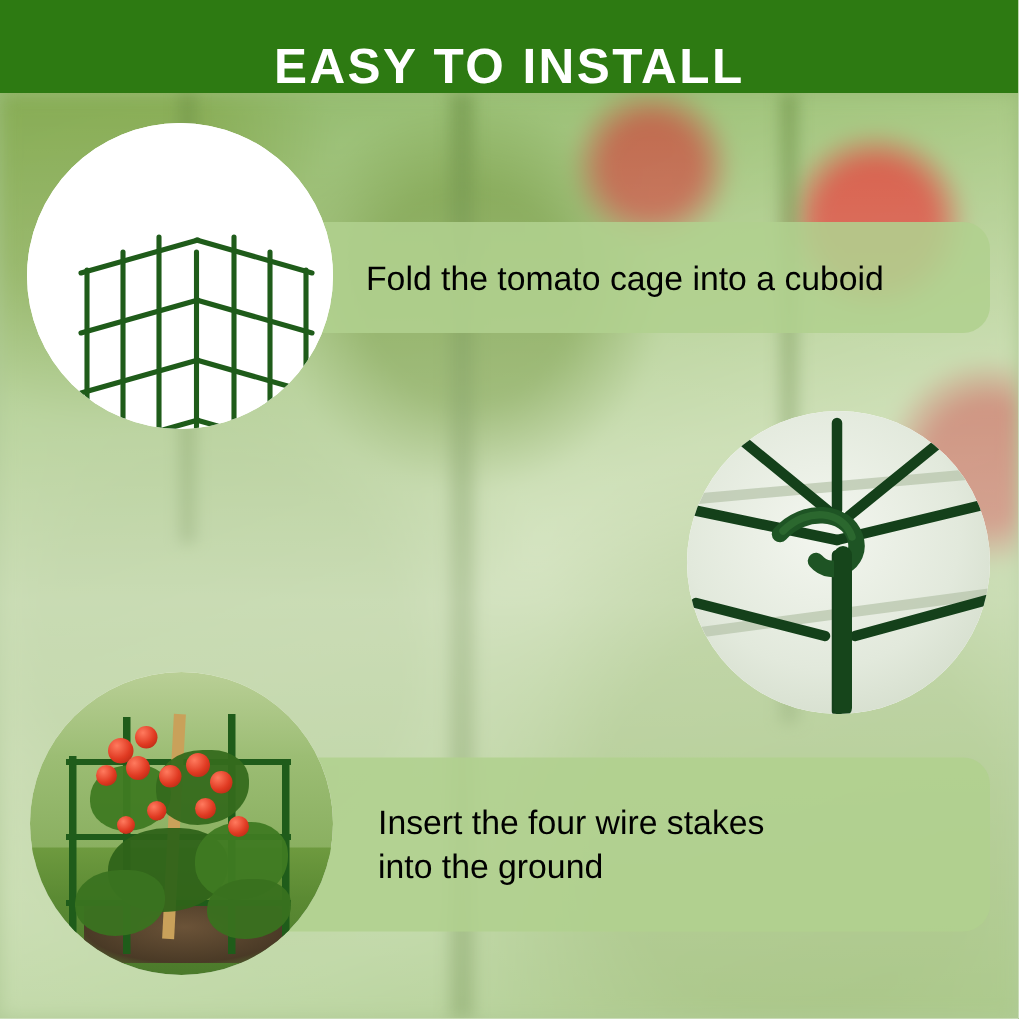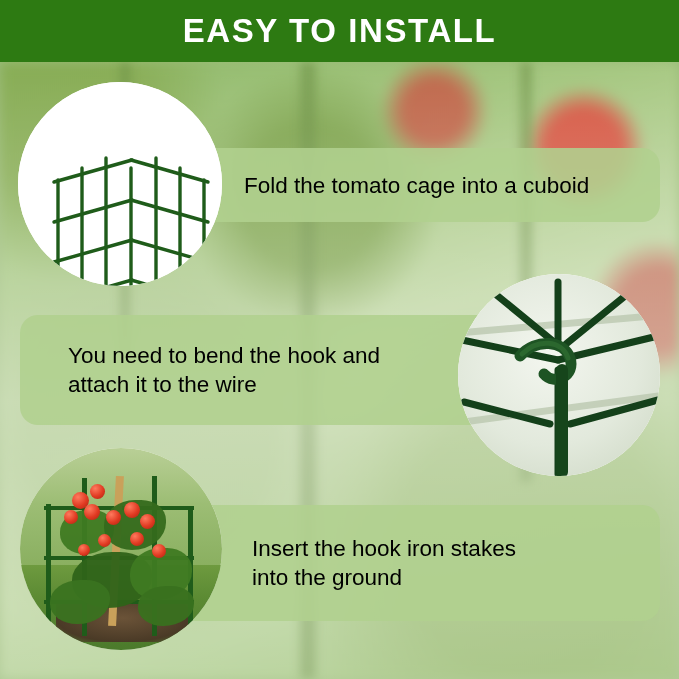--- a/index.html
+++ b/index.html
@@ -24,21 +24,21 @@
   .header-band {
     position: absolute;
     left: 0; top: 0;
     width: 679px;
     height: 62px;
     background: #2d7a12;
     z-index: 40;
   }
   .header-title {
     position: absolute;
-    left: 0; top: 0;
+    left: 0; top: 13px;
     width: 679px;
     height: 62px;
     line-height: 62px;
     text-align: center;
     color: #ffffff;
     font-size: 33px;
     font-weight: bold;
     letter-spacing: 1.6px;
     z-index: 41;
   }
@@ -182,27 +182,23 @@
     <div class="bg-soft"></div>
   </div>
 
   <div class="header-band"></div>
   <div class="header-title">EASY TO INSTALL</div>
 
   <div class="callout" id="callout-1">
     <span class="callout-text">Fold the tomato cage into a cuboid</span>
   </div>
 
-  <div class="callout" id="callout-2">
-    <span class="callout-text">You need to bend the hook and
-attach it to the wire</span>
-  </div>
 
   <div class="callout" id="callout-3">
-    <span class="callout-text">Insert the hook iron stakes
+    <span class="callout-text">Insert the four wire stakes
 into the ground</span>
   </div>
 
   <div class="bubble" id="bubble-cage">
     <svg viewBox="0 0 204 204" xmlns="http://www.w3.org/2000/svg">
       <rect x="0" y="0" width="204" height="204" fill="#ffffff"></rect>
       <g stroke="#1f5c1a" stroke-width="3.4" fill="none" stroke-linecap="round">
 
         <line x1="40" y1="98" x2="40" y2="240"></line>
         <line x1="64" y1="86" x2="64" y2="232"></line>

